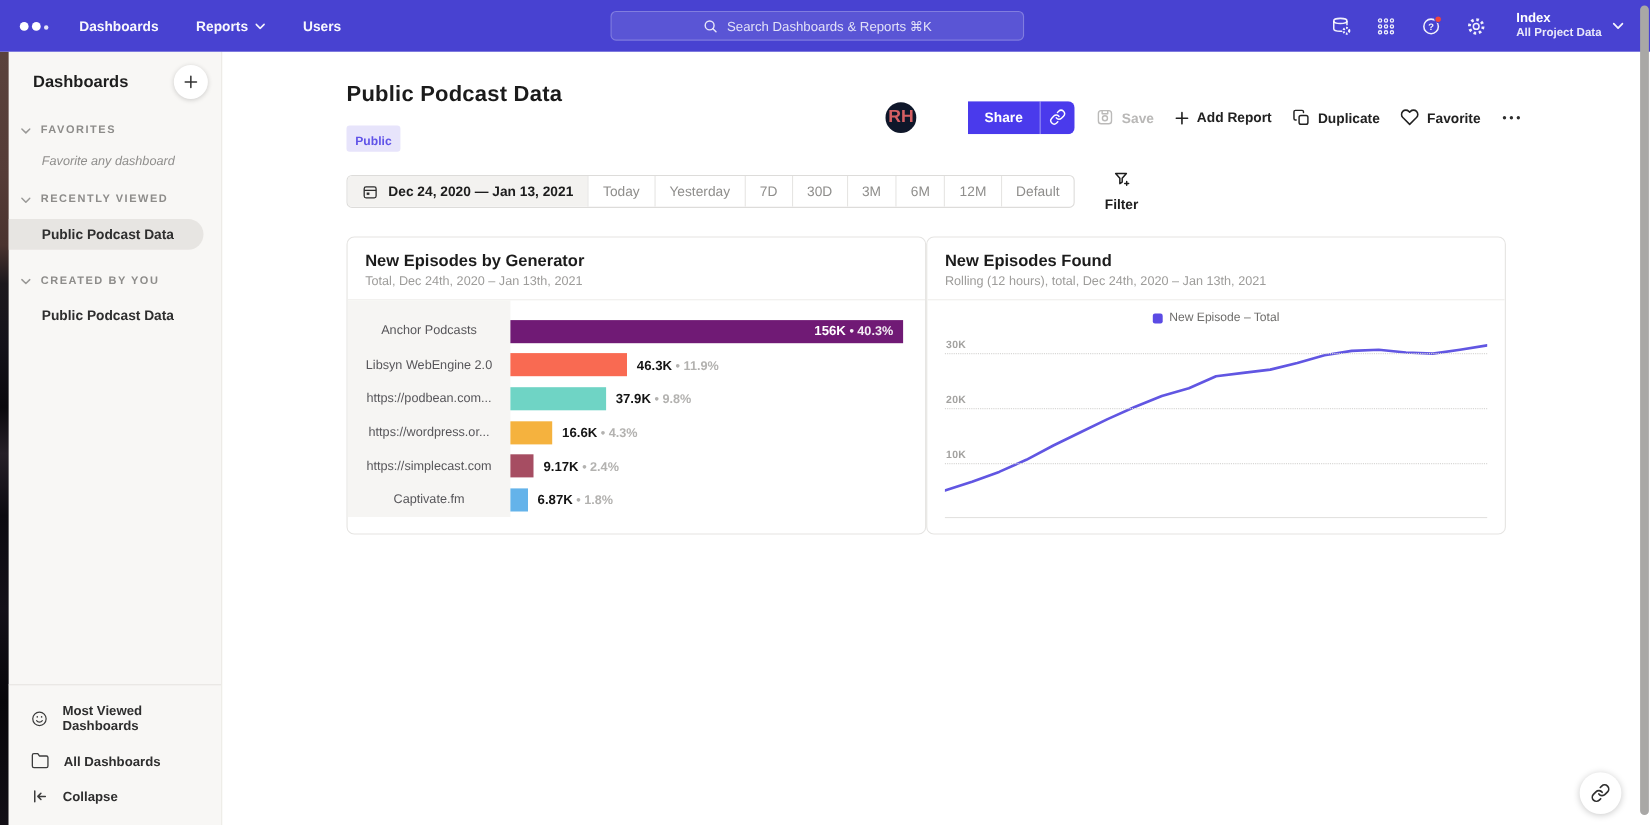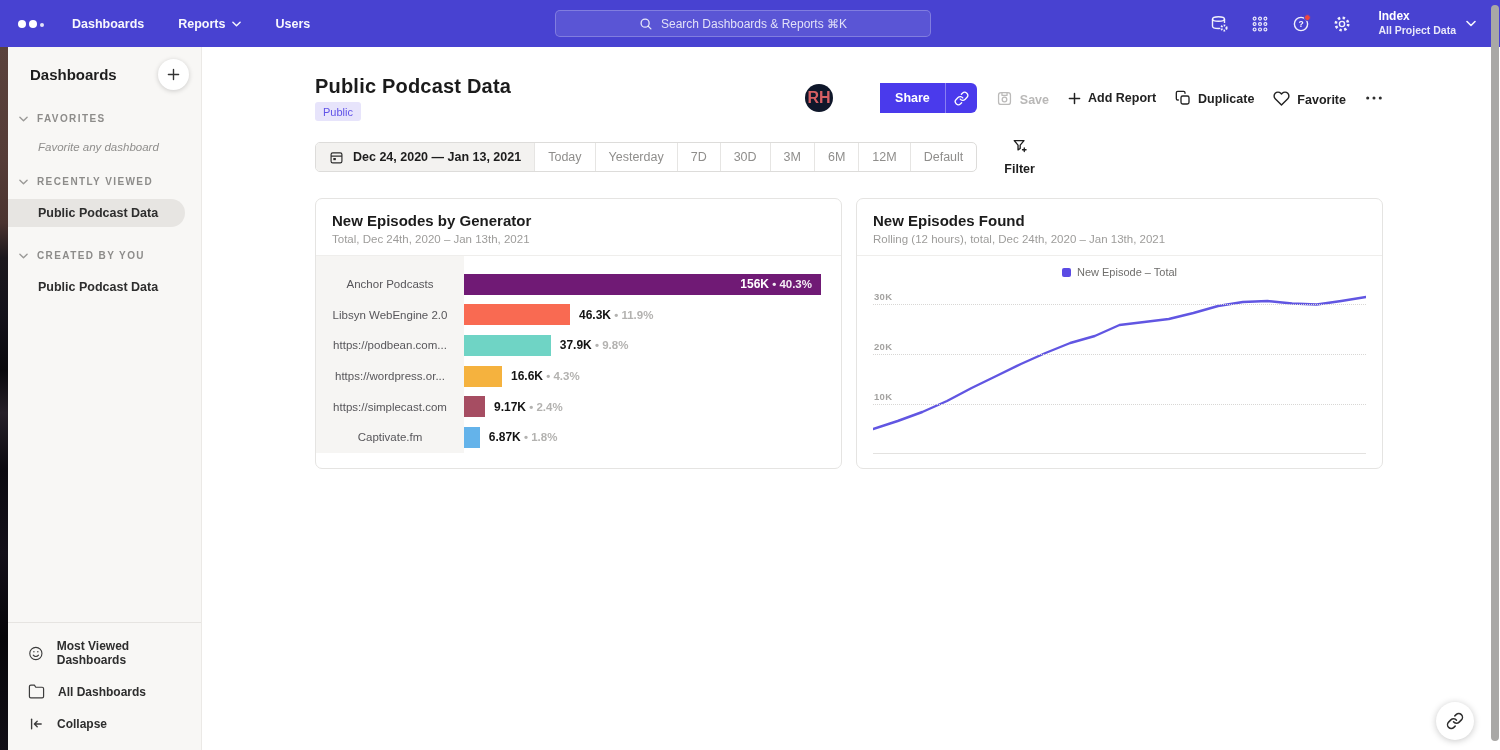--- a/index.html
+++ b/index.html
@@ -61,42 +61,42 @@
   .sb-footer-item { display:flex; align-items:center; gap:13px; padding:8px 10px 8px 20px;
     font-size:12px; font-weight:700; color:#2e2e2e; cursor:pointer; }
 
   
   .main { position:absolute; left:202px; top:47px; width:1298px; height:703px; background:#fff; }
   .content { margin-left:113px; width:1068px; }
 
   .page-head { display:flex; align-items:center; justify-content:space-between; margin-top:28px; }
   .title-block { }
   .page-title { font-size:20px; font-weight:800; color:#1b1b1b; margin:0; letter-spacing:.2px; }
-  .badge { display:inline-block; margin-top:4px; background:#e7e4fb; color:#6053e8;
-    font-size:11px; font-weight:400; padding:4px 8px 3px; border-radius:3px; }
+  .badge { display:inline-block; margin-top:16px; background:#e7e4fb; color:#6053e8;
+    font-size:11px; font-weight:700; padding:9px 8px 3px; border-radius:3px; }
   .actions { display:flex; align-items:center; gap:19px; }
   .avatar { width:28px; height:28px; border-radius:50%; background:#0f172a; color:#d65f63;
     font-size:16px; font-weight:800; display:flex; align-items:center; justify-content:center; }
   .share-split { display:flex; height:30px; border-radius:6px; overflow:hidden; cursor:pointer; }
   .share-main { background:#4A3AEC; color:#fff; font-size:12.5px; font-weight:700;
     display:flex; align-items:center; padding:0 15px; border-right:1px solid rgba(255,255,255,.35);margin-left:28px; }
   .share-link { background:#4A3AEC; width:31px; display:flex; align-items:center; justify-content:center; }
   .action-btn { display:flex; align-items:flex-end; gap:7px; font-size:12.5px; font-weight:700; color:#222; cursor:pointer; }
   .action-btn.disabled { color:#b9b8b7; cursor:default; }
 
   .toolbar { display:flex; align-items:center; gap:27px; margin-top:17px; }
   .segmented { display:inline-flex; align-items:stretch; height:30px; border:1px solid #dddcda;
     border-radius:5px; overflow:hidden; background:#fff; }
   .seg { display:flex; align-items:center; padding:0 13px; font-size:12.5px; font-weight:500;
     color:#8f8e8c; border-left:1px solid #e6e5e3; cursor:pointer; white-space:nowrap; }
   .seg.active { background:#f3f2f0; color:#1d1d1d; font-weight:700; border-left:none; gap:9px; }
   .filter-btn { display:flex; align-items:center; gap:8px; font-size:12.5px; font-weight:700; color:#1d1d1d; cursor:pointer;flex-direction:column; }
 
   
-  .cards { display:flex; gap:14px; margin-top:22px; }
+  .cards { display:flex; margin-top:22px; }
   .card { width:527px; height:271px; background:#fff; border:1px solid #e5e4e2; border-radius:7px; overflow:hidden; }
   .card-header { padding:13px 16px 10px; border-bottom:1px solid #efeeec; }
   .card-title { font-size:15px; font-weight:700; color:#1c1c1c; }
   .card-sub { margin-top:4px; font-size:11.5px; color:#9d9c9a; }
 
   
   .bar-body { position:relative; height:208px; padding-top:13px; }
   .label-col-bg { position:absolute; left:0; top:0; bottom:11px; width:148px; background:#f6f5f3; }
   .bar-row { position:relative; height:30.6px; display:flex; align-items:center; }
   .bar-cat { width:148px; flex:none; text-align:center;

